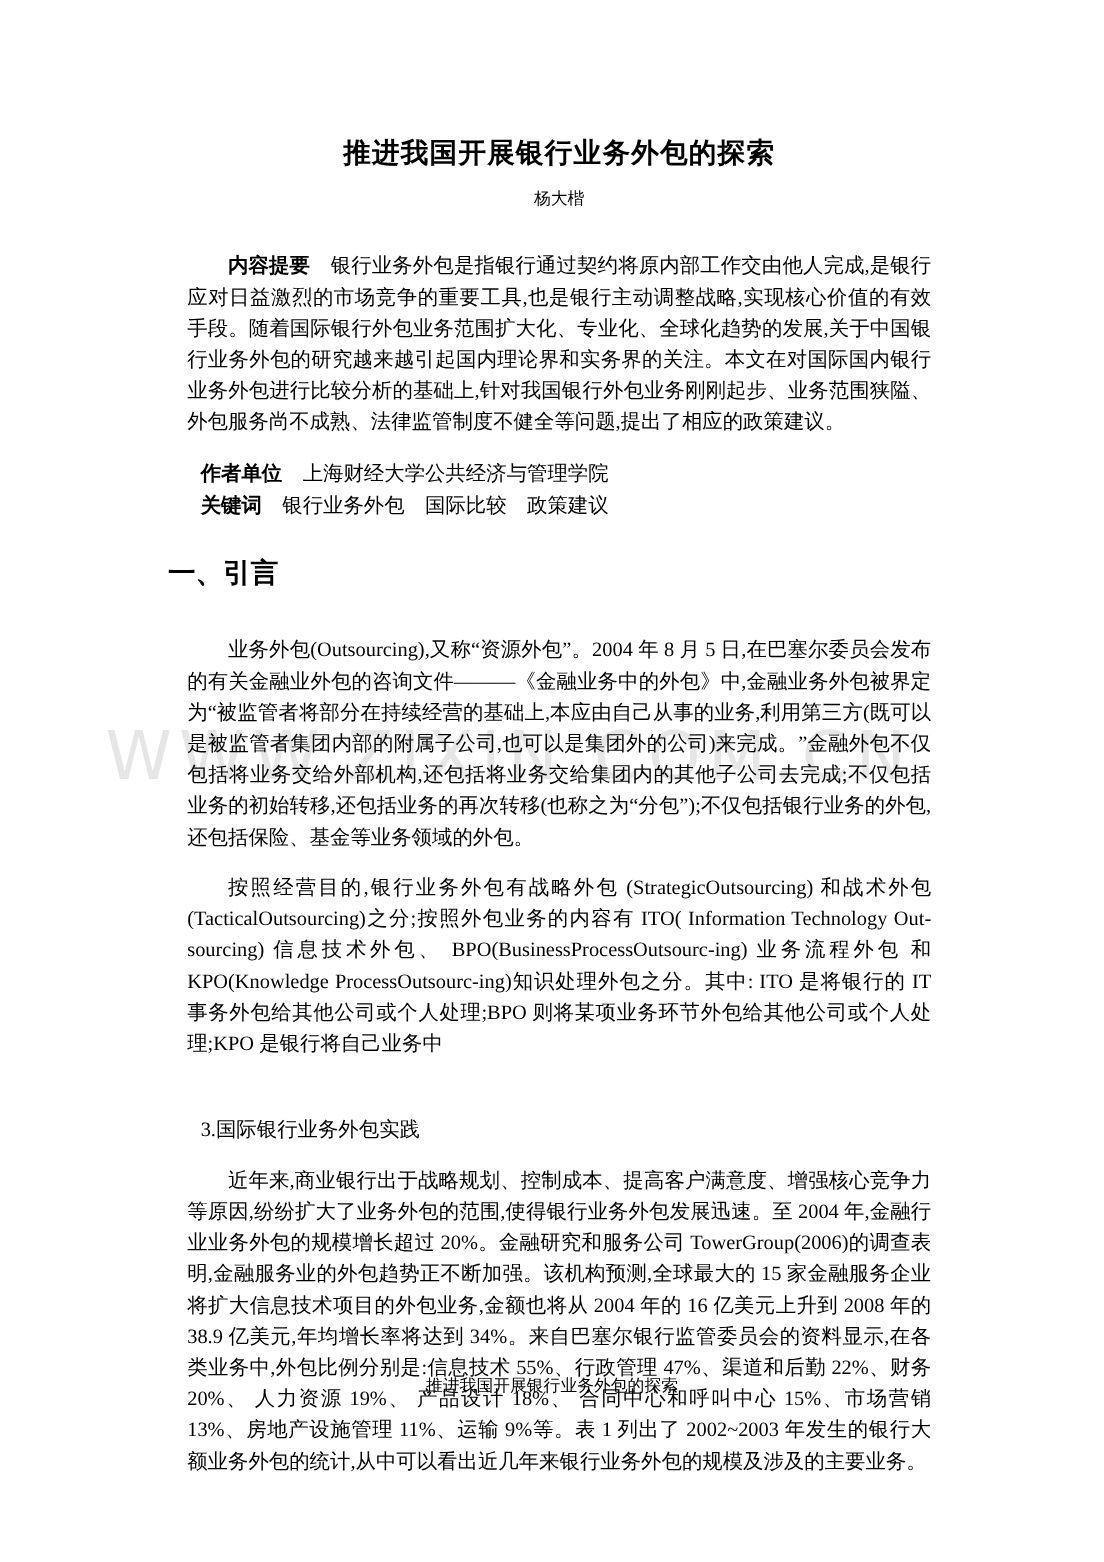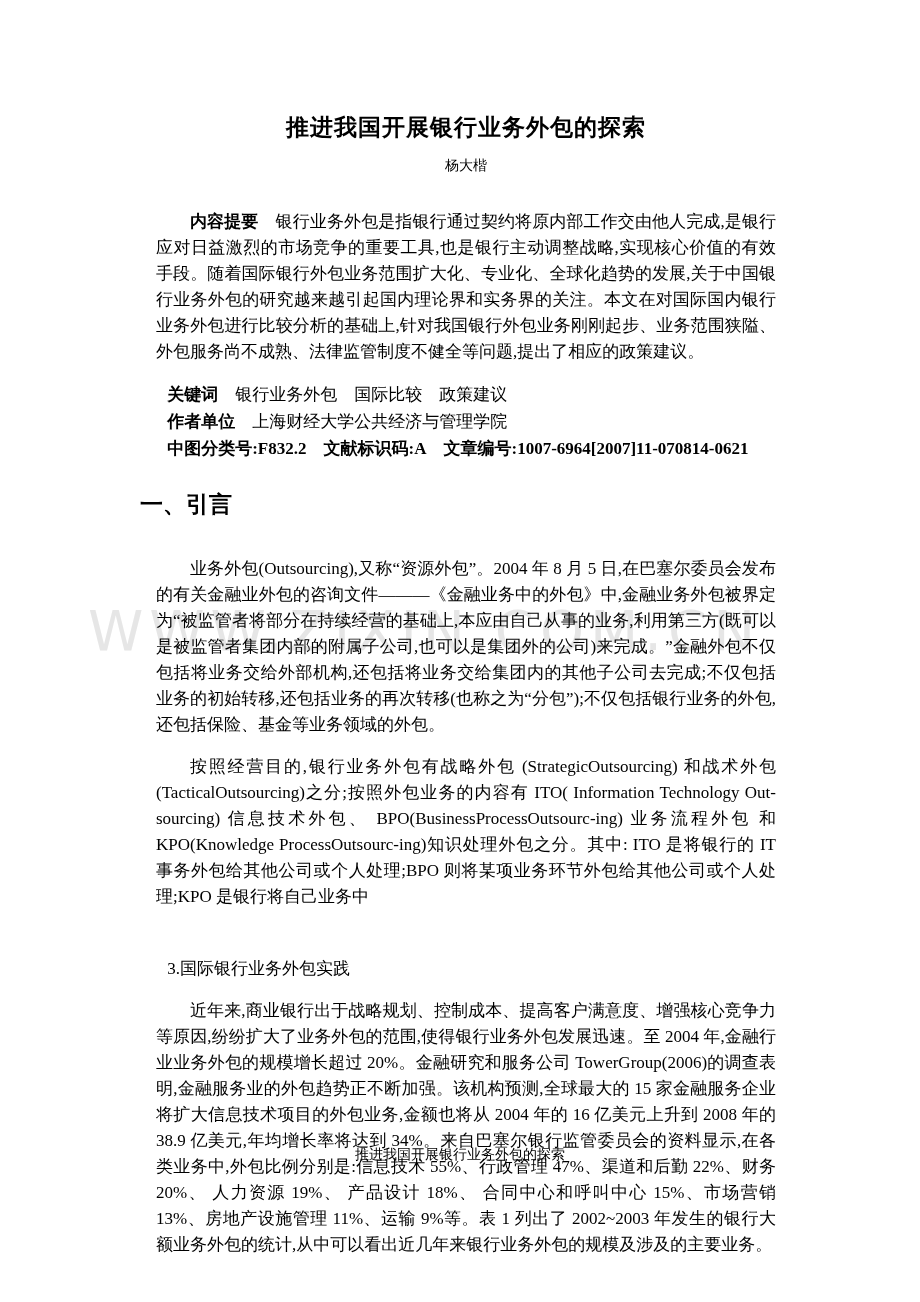--- a/index.html
+++ b/index.html
@@ -97,25 +97,24 @@
   <div class="watermark">www.zixin.com.cn</div>
 
   <div class="content">
 
     <h1 class="doc-title">推进我国开展银行业务外包的探索</h1>
 
     <div class="doc-author">杨大楷</div>
 
     <p class="body-par"><span class="bold">内容提要</span><span>　</span><span>银行业务外包是指银行通过契约将原内部工作交由他人完成,是银行应对日益激烈的市场竞争的重要工具,也是银行主动调整战略,实现核心价值的有效手段。随着国际银行外包业务范围扩大化、专业化、全球化趋势的发展,关于中国银行业务外包的研究越来越引起国内理论界和实务界的关注。本文在对国际国内银行业务外包进行比较分析的基础上,针对我国银行外包业务刚刚起步、业务范围狭隘、外包服务尚不成熟、法律监管制度不健全等问题,提出了相应的政策建议。</span></p>
 
+    <p class="meta-line"><span class="label">作者单位</span><span>　</span><span>上海财经大学公共经济与管理学院</span></p>
+
     <p class="meta-line"><span class="label">关键词</span><span>　</span><span>银行业务外包　国际比较　政策建议</span></p>
 
-    <p class="meta-line"><span class="label">作者单位</span><span>　</span><span>上海财经大学公共经济与管理学院</span></p>
-
-    <p class="meta-line"><span class="label">中图分类号:</span><span class="label">F832.2</span><span>　</span><span class="label">文献标识码:</span><span class="label">A</span><span>　</span><span class="label">文章编号:</span><span class="label">1007-6964[2007]11-070814-0621</span></p>
 
     <div class="gap-lg"></div>
 
     <h2 class="section-heading">一、引言</h2>
 
     <div class="gap-sm"></div>
 
     <p class="body-par">业务外包(Outsourcing),又称“资源外包”。2004 年 8 月 5 日,在巴塞尔委员会发布的有关金融业外包的咨询文件———《金融业务中的外包》中,金融业务外包被界定为“被监管者将部分在持续经营的基础上,本应由自己从事的业务,利用第三方(既可以是被监管者集团内部的附属子公司,也可以是集团外的公司)来完成。”金融外包不仅包括将业务交给外部机构,还包括将业务交给集团内的其他子公司去完成;不仅包括业务的初始转移,还包括业务的再次转移(也称之为“分包”);不仅包括银行业务的外包,还包括保险、基金等业务领域的外包。</p>
 
     <p class="body-par">按照经营目的,银行业务外包有战略外包 (StrategicOutsourcing) 和战术外包(TacticalOutsourcing)之分;按照外包业务的内容有 ITO( Information Technology Out-sourcing) 信息技术外包、 BPO(BusinessProcessOutsourc-ing) 业务流程外包 和 KPO(Knowledge ProcessOutsourc-ing)知识处理外包之分。其中: ITO 是将银行的 IT 事务外包给其他公司或个人处理;BPO 则将某项业务环节外包给其他公司或个人处理;KPO 是银行将自己业务中</p>

